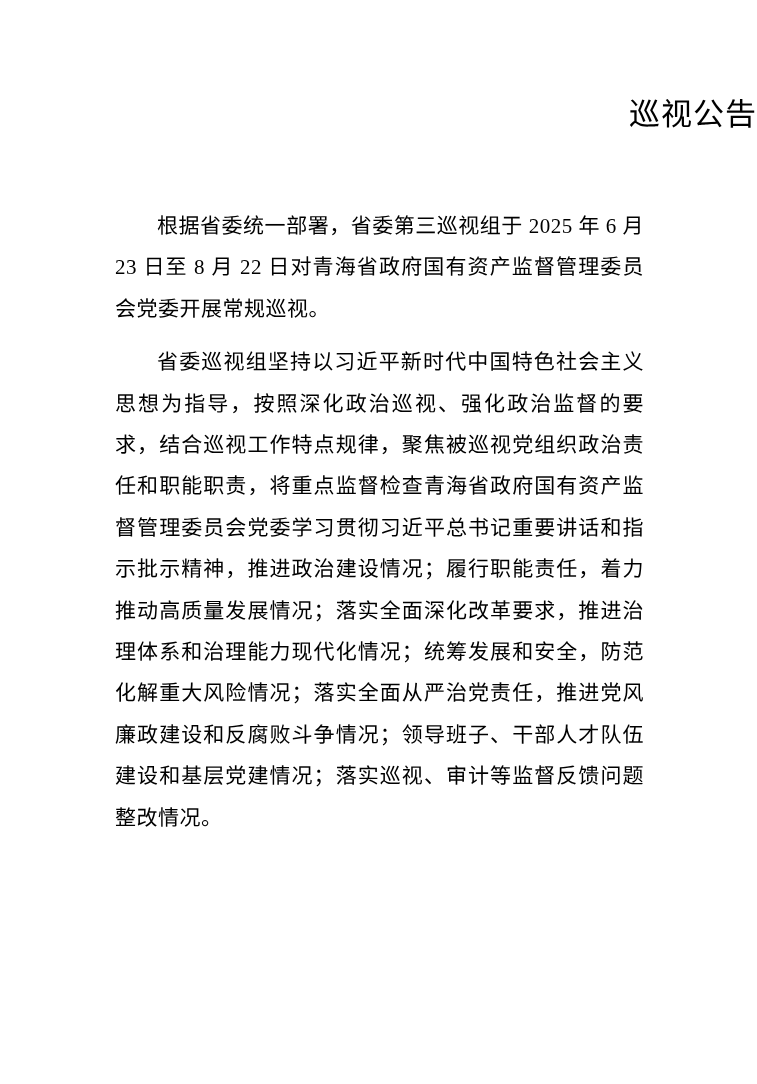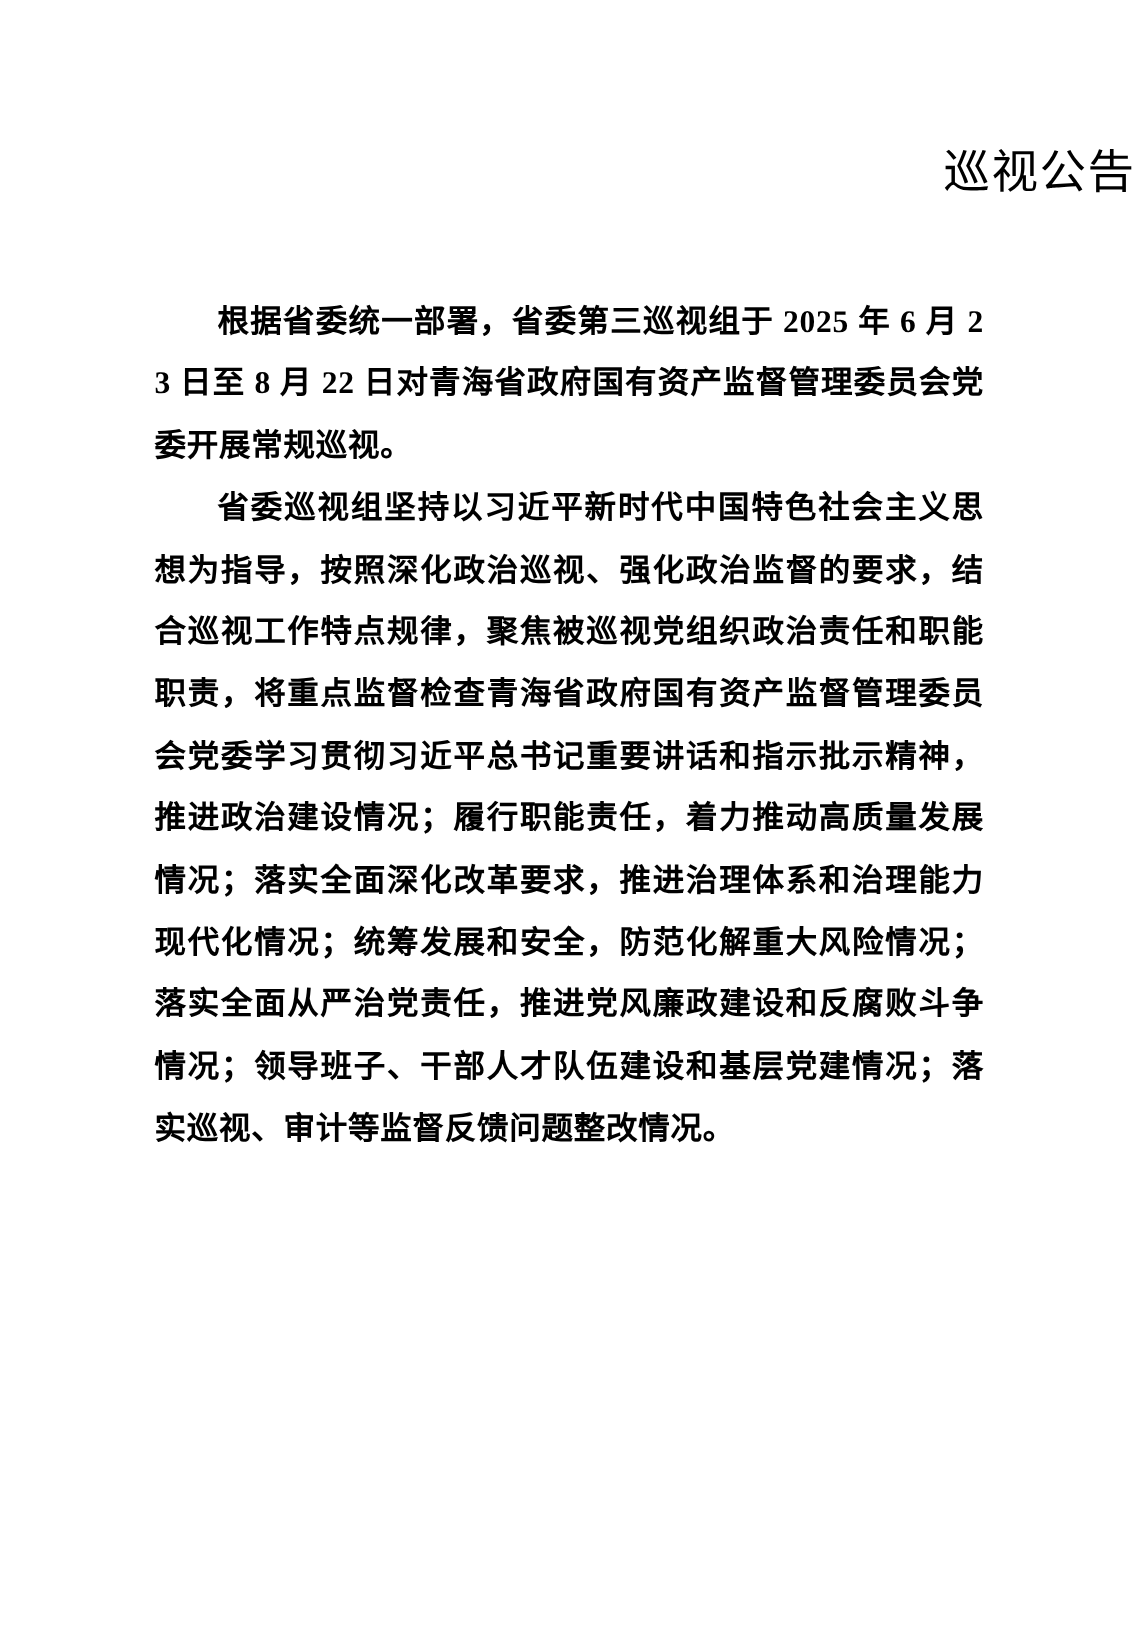--- a/index.html
+++ b/index.html
@@ -35,24 +35,23 @@
     width: 553px;
     font-family: "Liberation Serif", "DejaVu Serif", serif;
     font-size: 21px;
     line-height: 41.4px;
     text-align: justify;
     text-justify: inter-character;
     letter-spacing: 0.5px;
     word-break: break-all;
   }
   .doc-body p {
-    margin: 0;
+    margin: 12px;
     padding: 0;
     text-indent: 2em;
-    font-weight: bold;
   }
 </style>
 </head>
 <body>
 
 <div class="page">
   <h1 class="doc-title">巡视公告</h1>
   <div class="doc-body">
     <p>根据省委统一部署，省委第三巡视组于 2025 年 6 月 23 日至 8 月 22 日对青海省政府国有资产监督管理委员会党委开展常规巡视。</p>
     <p>省委巡视组坚持以习近平新时代中国特色社会主义思想为指导，按照深化政治巡视、强化政治监督的要求，结合巡视工作特点规律，聚焦被巡视党组织政治责任和职能职责，将重点监督检查青海省政府国有资产监督管理委员会党委学习贯彻习近平总书记重要讲话和指示批示精神，推进政治建设情况；履行职能责任，着力推动高质量发展情况；落实全面深化改革要求，推进治理体系和治理能力现代化情况；统筹发展和安全，防范化解重大风险情况；落实全面从严治党责任，推进党风廉政建设和反腐败斗争情况；领导班子、干部人才队伍建设和基层党建情况；落实巡视、审计等监督反馈问题整改情况。</p>

